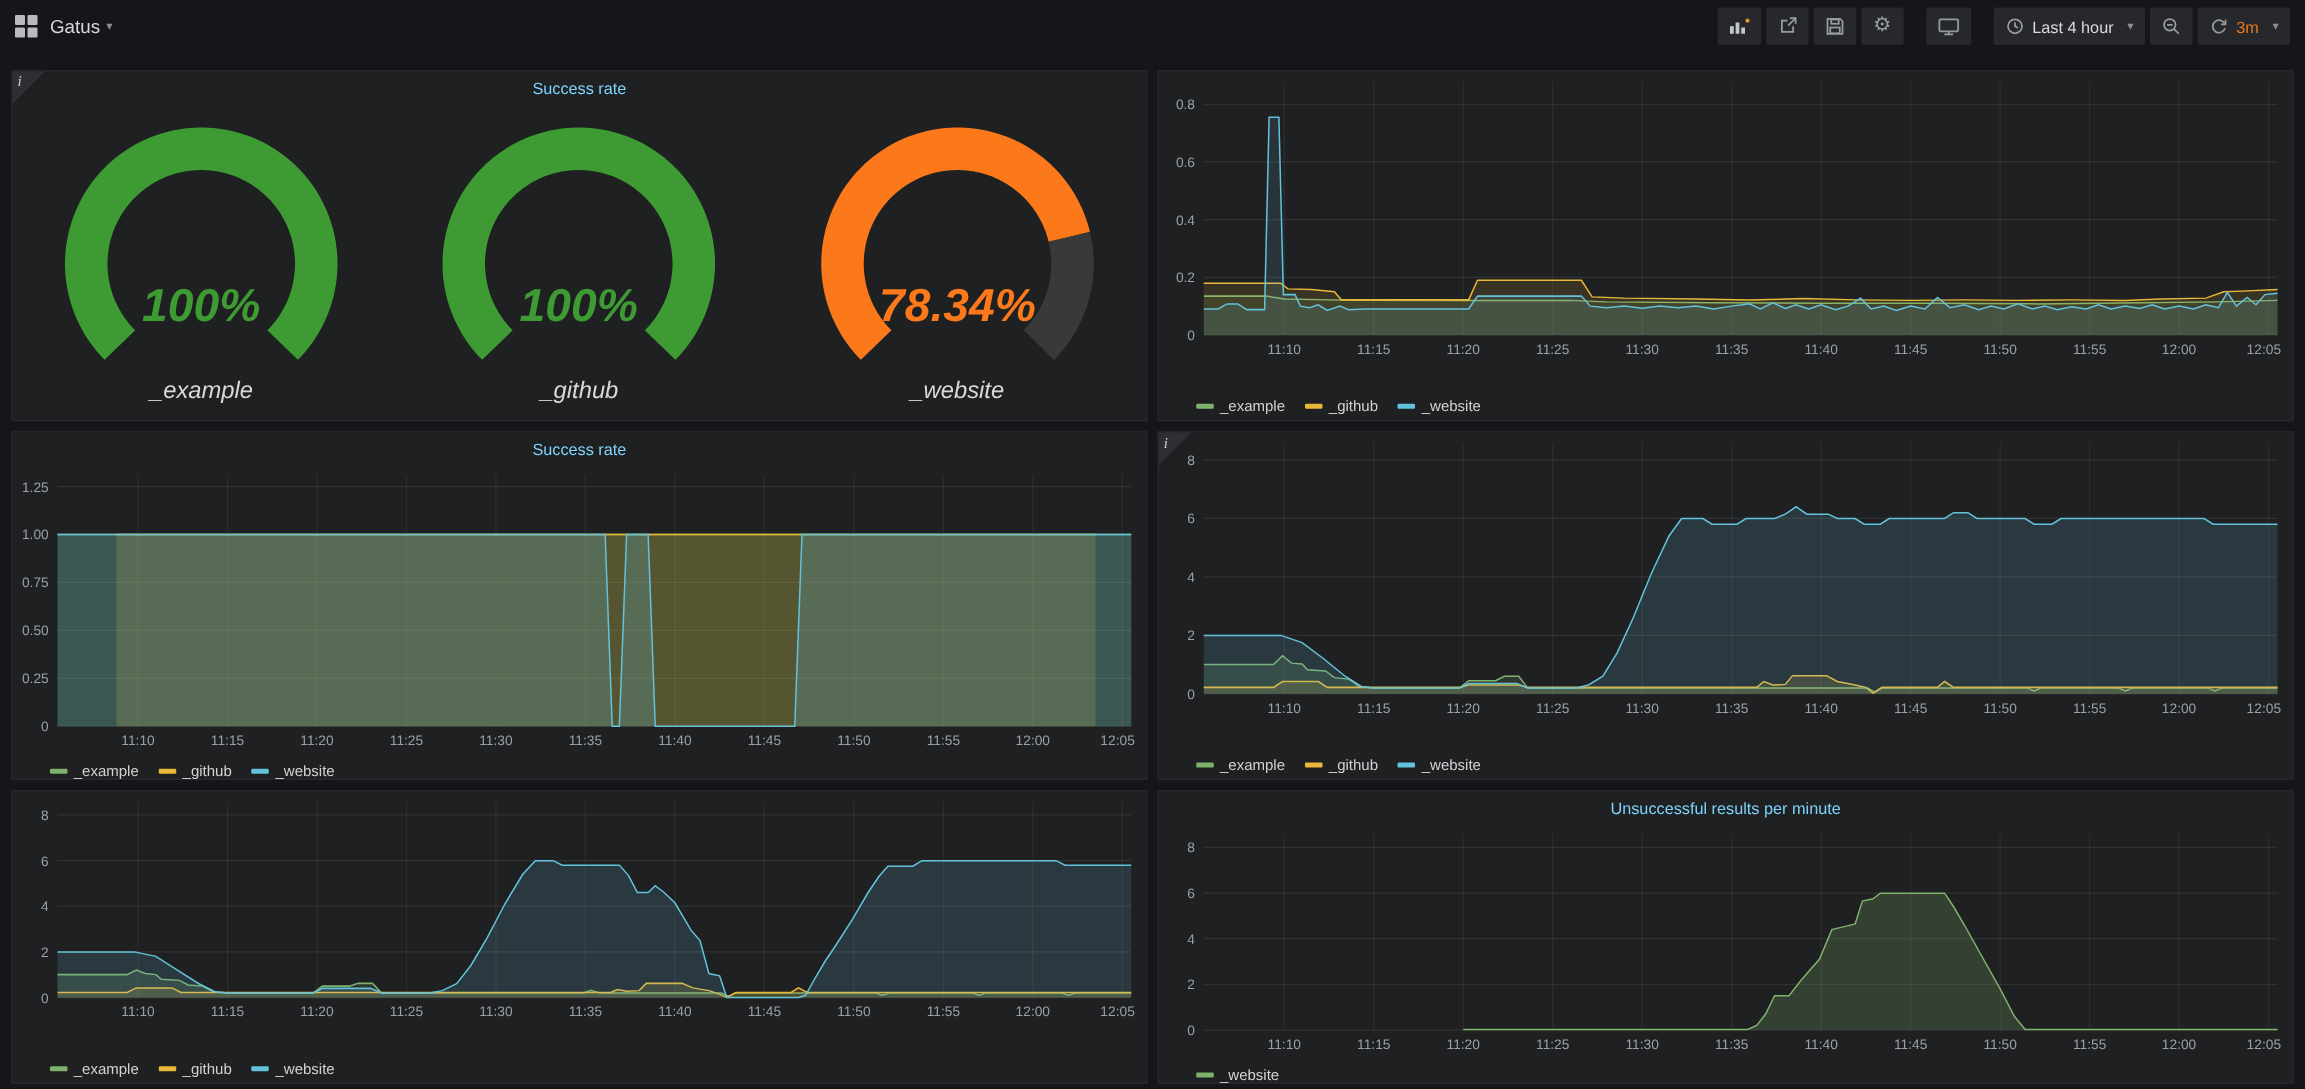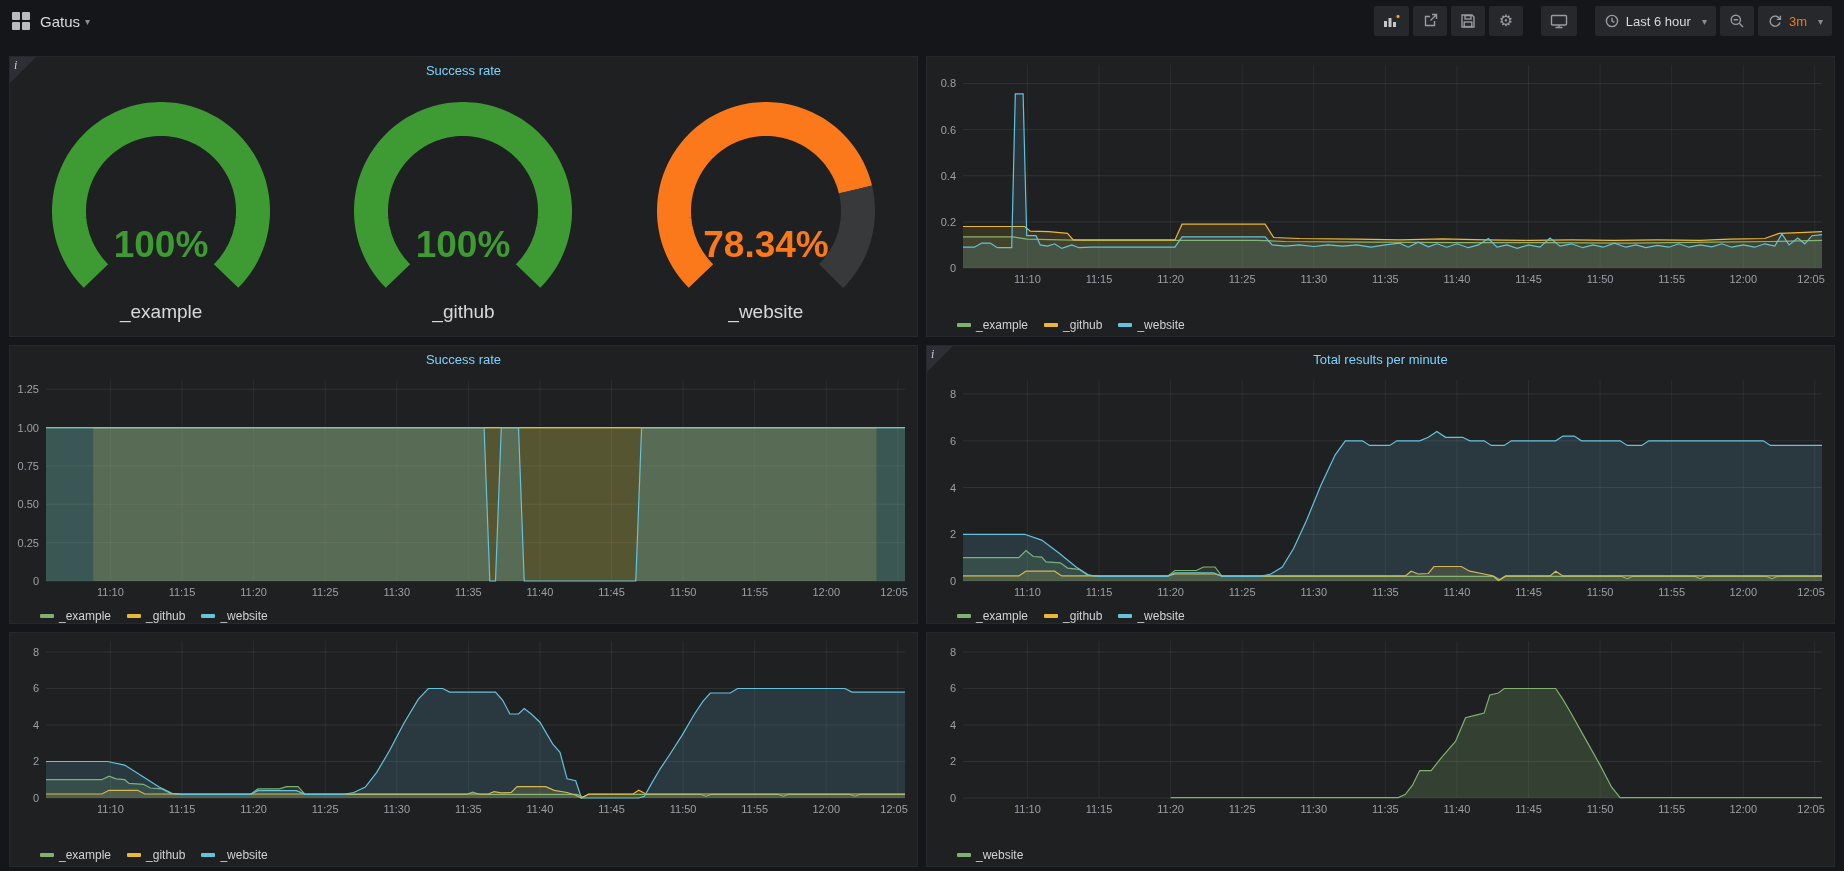--- a/index.html
+++ b/index.html
@@ -34,21 +34,21 @@
   .legend .item { display:flex; align-items:center; gap:5px; cursor:pointer; }
   .legend .dash { width:14px; height:4px; border-radius:1px; display:inline-block; }
 
   .info-corner { position:absolute; top:0; left:0; width:0; height:0;
                  border-top:26px solid #2d2f35; border-right:26px solid transparent; z-index:2; }
   .info-corner i { position:absolute; top:-25px; left:4px; font-family:"Liberation Serif", serif;
                    font-style:italic; font-size:12px; color:#cfd0d2; }
 
   
   .gauge-row { flex:1; display:flex; align-items:flex-start; }
-  .gauge-cell { flex:1; display:flex; flex-direction:column; align-items:center; }
+  .gauge-cell { flex:1; display:flex; flex-direction:column; align-items:center;font-style:italic; }
   .gauge-label { font-size:19px; color:#d8d9da; margin-top:2px; }
 
   svg text.tick { font-family:"Liberation Sans", sans-serif; font-size:11px; fill:#9aa0a6; }
   svg text.gauge-val { font-family:"Liberation Sans", sans-serif; font-weight:700; font-size:37px; }
 </style>
 </head>
 <body>
 
 <div class="navbar">
   <div class="nav-left">
@@ -94,21 +94,21 @@
         <rect x="1.5" y="2.5" width="15" height="9.5" rx="1" class="icon-stroke"></rect>
         <path d="M9 12 v2 M5.5 14.5 h7" class="icon-stroke"></path>
       </svg>
     </button>
     <div class="nav-gap"></div>
     <button class="nav-btn">
       <svg width="16" height="16" viewBox="0 0 16 16">
         <circle cx="8" cy="8" r="5.6" class="icon-stroke"></circle>
         <path d="M8 4.8 V8 l2.4 1.3" class="icon-stroke"></path>
       </svg>
-      <span>Last 6 hour</span>
+      <span>Last 4 hour</span>
       <span class="caret">▾</span>
     </button>
     <button class="nav-btn">
       <svg width="16" height="16" viewBox="0 0 16 16">
         <circle cx="6.8" cy="6.8" r="4.6" class="icon-stroke"></circle>
         <path d="M10.3 10.3 L14 14 M4.6 6.8 h4.4" class="icon-stroke"></path>
       </svg>
     </button>
     <button class="nav-btn">
       <svg width="16" height="16" viewBox="0 0 16 16">
@@ -272,21 +272,20 @@
           <span class="dash" style="background: rgb(100, 195, 220);"></span>
           <span>_website</span>
         </span>
       </div>
   </div>
 
   <div class="panel">
     <div class="info-corner">
         <i>i</i>
       </div>
-    <div class="panel-title">Total results per minute</div>
     <div class="chart-wrap"><svg width="907" height="229">
           <line x1="100.425" y1="8" x2="100.425" y2="209" stroke="rgba(255,255,255,0.06)"></line>
           <text x="100.425" y="224" text-anchor="middle" class="tick">11:10</text>
           <line x1="172.00833333333333" y1="8" x2="172.00833333333333" y2="209" stroke="rgba(255,255,255,0.06)"></line>
           <text x="172.00833333333333" y="224" text-anchor="middle" class="tick">11:15</text>
           <line x1="243.59166666666667" y1="8" x2="243.59166666666667" y2="209" stroke="rgba(255,255,255,0.06)"></line>
           <text x="243.59166666666667" y="224" text-anchor="middle" class="tick">11:20</text>
           <line x1="315.175" y1="8" x2="315.175" y2="209" stroke="rgba(255,255,255,0.06)"></line>
           <text x="315.175" y="224" text-anchor="middle" class="tick">11:25</text>
           <line x1="386.7583333333333" y1="8" x2="386.7583333333333" y2="209" stroke="rgba(255,255,255,0.06)"></line>
@@ -391,20 +390,21 @@
           <span>_github</span>
         </span>
         <span class="item">
           <span class="dash" style="background: rgb(100, 195, 220);"></span>
           <span>_website</span>
         </span>
       </div>
   </div>
 
   <div class="panel">
+    <div class="panel-title">Unsuccessful results per minute</div>
     <div class="chart-wrap"><svg width="907" height="185">
           <line x1="100.425" y1="8" x2="100.425" y2="165" stroke="rgba(255,255,255,0.06)"></line>
           <text x="100.425" y="180" text-anchor="middle" class="tick">11:10</text>
           <line x1="172.00833333333333" y1="8" x2="172.00833333333333" y2="165" stroke="rgba(255,255,255,0.06)"></line>
           <text x="172.00833333333333" y="180" text-anchor="middle" class="tick">11:15</text>
           <line x1="243.59166666666667" y1="8" x2="243.59166666666667" y2="165" stroke="rgba(255,255,255,0.06)"></line>
           <text x="243.59166666666667" y="180" text-anchor="middle" class="tick">11:20</text>
           <line x1="315.175" y1="8" x2="315.175" y2="165" stroke="rgba(255,255,255,0.06)"></line>
           <text x="315.175" y="180" text-anchor="middle" class="tick">11:25</text>
           <line x1="386.7583333333333" y1="8" x2="386.7583333333333" y2="165" stroke="rgba(255,255,255,0.06)"></line>

